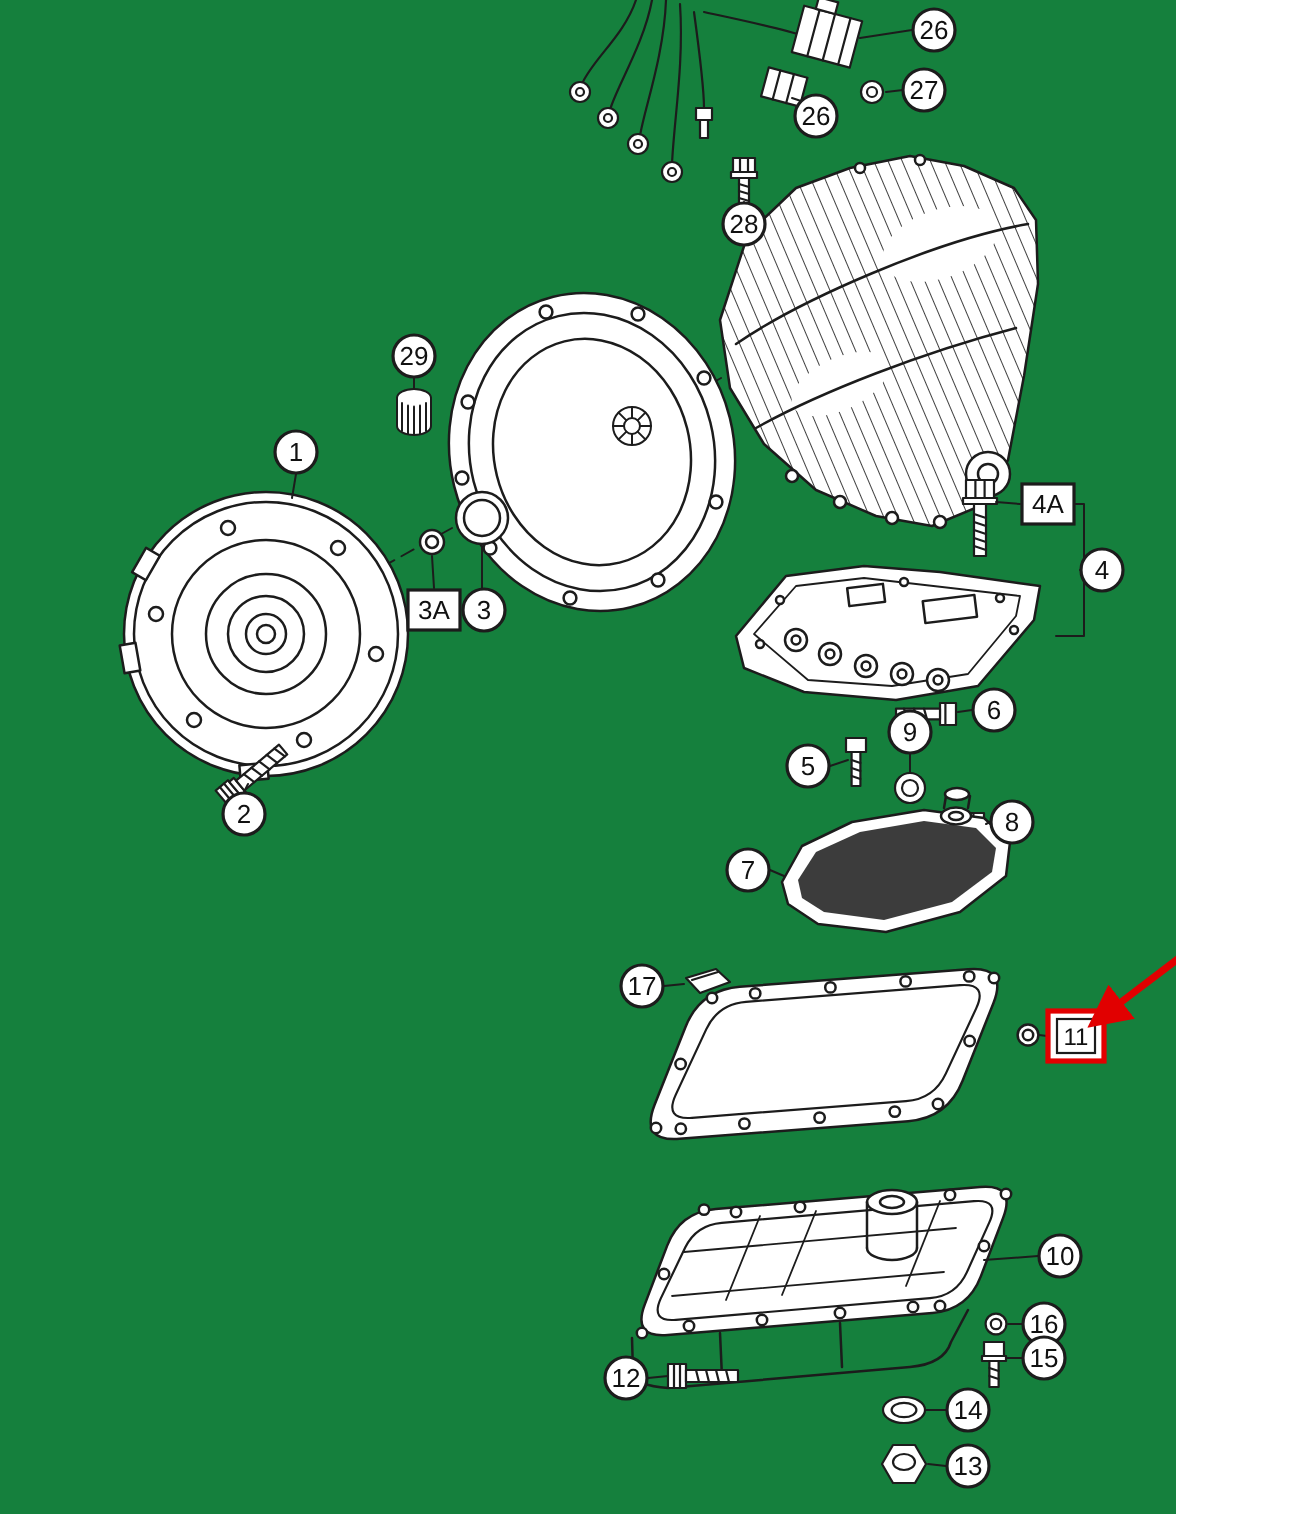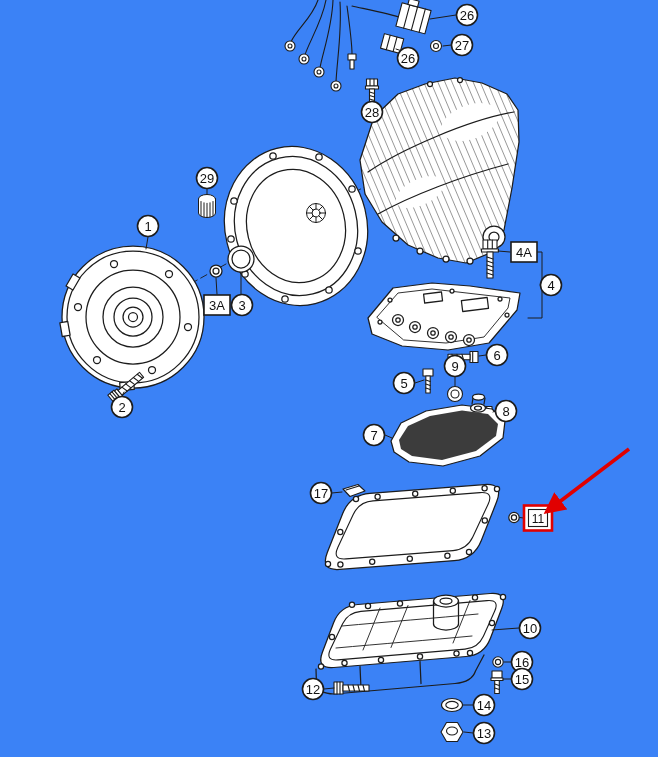--- a/index.html
+++ b/index.html
@@ -1,20 +1,20 @@
 <!DOCTYPE html>
 <html><head>
 <meta charset="utf-8">
 <style>
   html, body { margin: 0; padding: 0; background: #ffffff; }
   .stage {
     position: relative;
-    width: 658px;
+    width: 588px;
     height: 757px;
-    background: #3b82f6;
+    background: #15803d;
     font-family: "Liberation Sans", sans-serif;
     overflow: hidden;
   }
   svg { display: block; }
   .callout circle, .callout rect {
     fill: #ffffff;
     stroke: #1c1c1c;
     stroke-width: 1.6;
   }
   .callout text {

